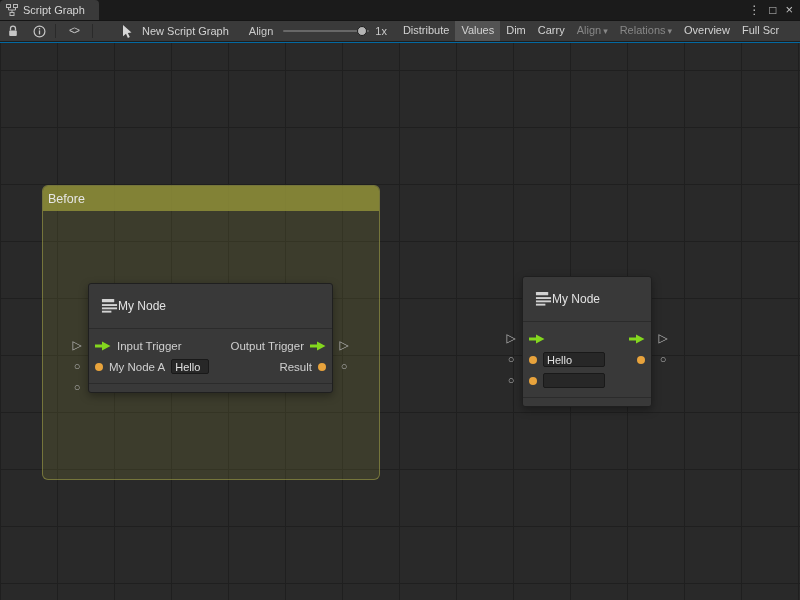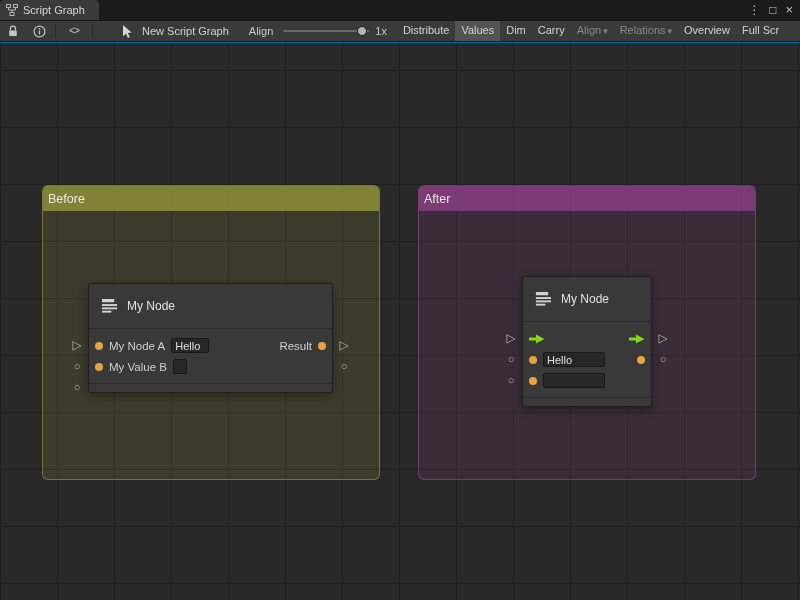--- a/index.html
+++ b/index.html
@@ -49,21 +49,21 @@
   .group-before{left:42px;top:142px;background:rgba(160,160,62,0.16);border:1px solid rgba(165,165,72,0.55);}
   .group-before .ghead{background:rgba(148,148,58,0.80);}
   .group-after{left:418px;top:142px;background:rgba(148,62,142,0.16);border:1px solid rgba(160,78,152,0.55);}
   .group-after .ghead{background:rgba(138,62,132,0.82);}
 
   
   .node{position:absolute;background:#393939;border:1px solid #1f1f1f;border-radius:3px;
         box-shadow:0 3px 8px rgba(0,0,0,0.35);box-sizing:border-box;}
   .node-before{left:88px;top:240px;width:245px;}
   .node-after{left:522px;top:233px;width:130px;}
-  .nhead{height:44px;display:flex;align-items:center;gap:9px;padding:0 12px;
+  .nhead{height:44px;display:flex;align-items:center;padding:0 12px;
          border-bottom:1px solid #2b2b2b;font-size:12px;color:#e2e2e2;}
   .nbody{padding:6px 0;}
   .nrow{height:21px;display:flex;align-items:center;justify-content:space-between;
         padding:0 6px;font-size:11.5px;color:#cfcfcf;}
   .rl,.rr{display:flex;align-items:center;gap:6px;}
   .nfoot{border-top:1px solid #2b2b2b;height:8px;}
   .dot{width:8px;height:8px;border-radius:50%;background:#e8a33c;flex:0 0 auto;}
   .port-input{background:#272727;border:1px solid #191919;border-radius:2px;height:15px;
               font-size:11px;color:#e0e0e0;padding:0 3px;box-sizing:border-box;
               font-family:"Liberation Sans",sans-serif;outline:none;}
@@ -138,59 +138,61 @@
   </div>
 
   <div class="canvas">
 
     <div class="group group-before">
       <div class="ghead">
         <span>Before</span>
       </div>
     </div>
 
-    <div class="group group-after">
-      <div class="ghead">
-        <span>After</span>
-      </div>
-    </div>
 
     <div class="node node-before">
       <span class="port p-l p-1">▷</span>
       <span class="port circ p-l p-2">○</span>
       <span class="port circ p-l p-3">○</span>
       <span class="port p-r p-1">▷</span>
       <span class="port circ p-r p-2">○</span>
 
       <div class="nhead">
         <svg width="17" height="16" viewBox="0 0 18 16">
           <rect x="1" y="0.5" width="13" height="3.6" rx="0.6" fill="#d2d2d2"></rect>
           <rect x="1" y="6" width="16" height="2" fill="#d2d2d2"></rect>
           <rect x="1" y="9.5" width="16" height="2" fill="#d2d2d2"></rect>
           <rect x="1" y="13" width="10" height="2" fill="#d2d2d2"></rect>
         </svg>
         <span>My Node</span>
       </div>
       <div class="nbody">
         <div class="nrow">
           <span class="rl">
+            <svg width="16" height="10" viewBox="0 0 16 10">
+              <path d="M0 3.5 L7 3.5 L7 0.5 L15.5 5 L7 9.5 L7 6.5 L0 6.5 Z" fill="#84d71e"></path>
+            </svg>
+            <span>Input Trigger</span>
+          </span>
+          <span class="rr">
+            <span>Output Trigger</span>
+            <svg width="16" height="10" viewBox="0 0 16 10">
+              <path d="M0 3.5 L7 3.5 L7 0.5 L15.5 5 L7 9.5 L7 6.5 L0 6.5 Z" fill="#84d71e"></path>
+            </svg>
+          </span>
+        </div>
+        <div class="nrow">
+          <span class="rl">
             <span class="dot"></span>
             <span>My Node A</span>
             <input class="port-input in-a" value="Hello" style="">
           </span>
           <span class="rr">
             <span>Result</span>
             <span class="dot"></span>
-          </span>
-        </div>
-        <div class="nrow">
-          <span class="rl">
-            <span class="dot"></span>
-            <span>My Value B</span>
-            <input class="port-input in-b" value="" style="">
           </span>
         </div>
       </div>
       <div class="nfoot"></div>
     </div>
 
     <div class="node node-after">
       <span class="port p-l p-1">▷</span>
       <span class="port circ p-l p-2">○</span>
       <span class="port circ p-l p-3">○</span>

